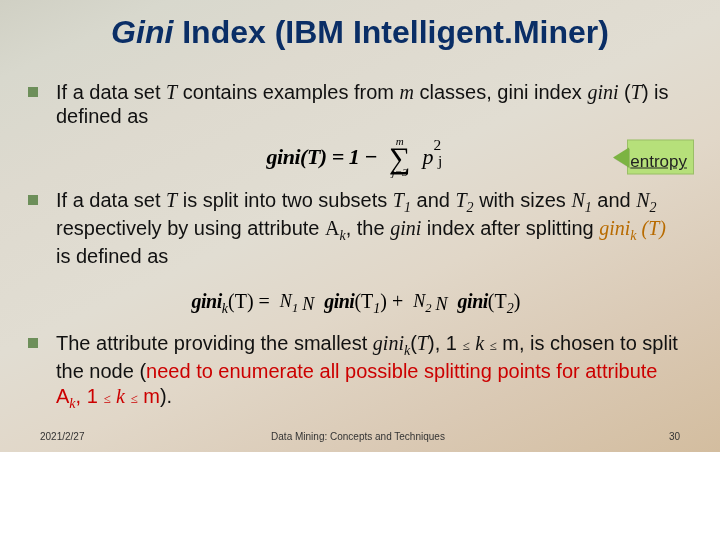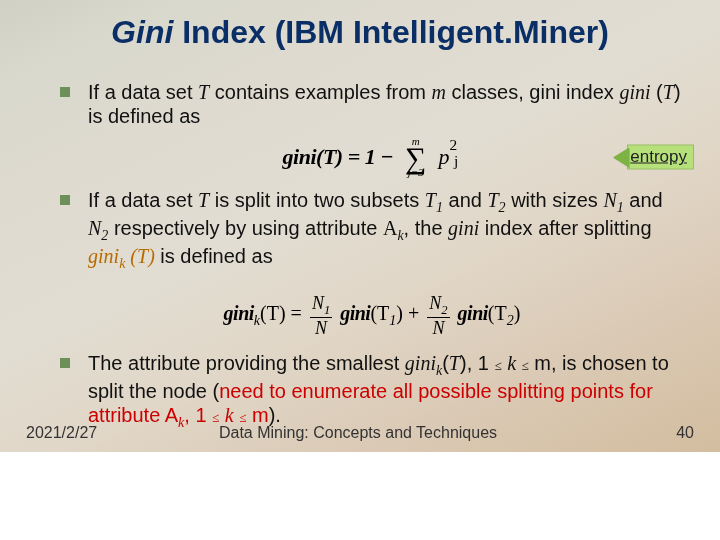--- a/index.html
+++ b/index.html
@@ -34,21 +34,21 @@
     font-weight: bold;
     color: #063; 
     color: #0a2e66ff; 
   }
   .title .gini {
     font-style: italic;
   }
   .body {
     position: absolute;
     top: 80px;
-    left: 60px;
+    left: 28px;
     right: 36px;
   }
   .bullet {
     position: relative;
     font-size: 20px;
     line-height: 1.22;
     margin-bottom: 8px;
     padding-left: 28px;
     color: #111;
   }
@@ -108,36 +108,36 @@
     width: 0; height: 0;
     border-top: 10px solid transparent;
     border-bottom: 10px solid transparent;
     border-right: 16px solid #7cb342;
     margin-right: -2px;
     filter: drop-shadow(1px 1px 0 rgba(0,0,0,.15));
   }
   .entropy-box {
     background: #b6e07a;
     border: 1px solid rgba(0,0,0,.15);
-    padding: 1px 6px 2px 2px;
+    padding: 11px 6px 2px 2px;
     font-size: 17px;
     color: #222;
     text-decoration: underline;
   }
 
   .where-line {
     font-size: 20px;
     line-height: 1.22;
     padding-left: 28px;
     margin-bottom: 6px;
   }
 
   .frac {
     display: inline-flex;
-    flex-direction: column;
+    flex-direction: row;
     align-items: center;
     vertical-align: middle;
     margin: 0 3px;
     line-height: 1;
   }
   .frac .num, .frac .den { font-size: 18px; font-style: italic; padding: 0 2px;}
   .frac .bar { align-self: stretch; height: 1px; background: #000; margin: 1px 0;}
 
   .formula2 {
     font-family: Georgia, 'Times New Roman', serif;
@@ -146,23 +146,23 @@
     margin: 22px 0 14px 0;
   }
   .gini-func { font-style: italic; font-weight: bold; letter-spacing: -0.5px;}
   .ksub { font-size: 0.7em; vertical-align: sub; font-style: italic;}
 
   .footer {
     position: absolute;
     left: 0; right: 0; bottom: 10px;
     display: flex;
     justify-content: space-between;
-    font-size: 16px;
+    font-size: 10px;
     color: #333;
-    padding: 0 26px;
+    padding: 0 40px;
   }
   .footer .center { position: absolute; left:0; right:4px; text-align:center;}
   .footer .right { position: relative; }
 </style>
 </head>
 <body>
 
 <div class="slide">
 
   <div class="title">
@@ -221,16 +221,16 @@
     <div class="bullet">
       <span class="sq"></span>
       <span>The attribute providing the smallest </span><span class="mathvar">gini</span><span class="sub">k</span><span>(</span><span class="mathvar">T</span><span>), 1</span> <span class="leq" style="font-size:13px;">≤</span> <span class="mathvar">k</span> <span class="leq" style="font-size:13px;">≤</span> <span>m, is chosen to split the node (</span><span class="red">need to enumerate all possible splitting points for attribute A</span><span class="sub red">k</span><span class="red">, 1</span> <span class="leq red" style="font-size:13px;">≤</span> <span class="mathvar red">k</span> <span class="leq red" style="font-size:13px;">≤</span> <span class="red">m</span><span>).</span>
     </div>
 
   </div>
 
   <div class="footer">
     <span>2021/2/27</span>
     <span class="center">Data Mining: Concepts and Techniques</span>
-    <span class="right">40</span>
+    <span class="right">30</span>
   </div>
 
 </div>
 
 </body></html>

